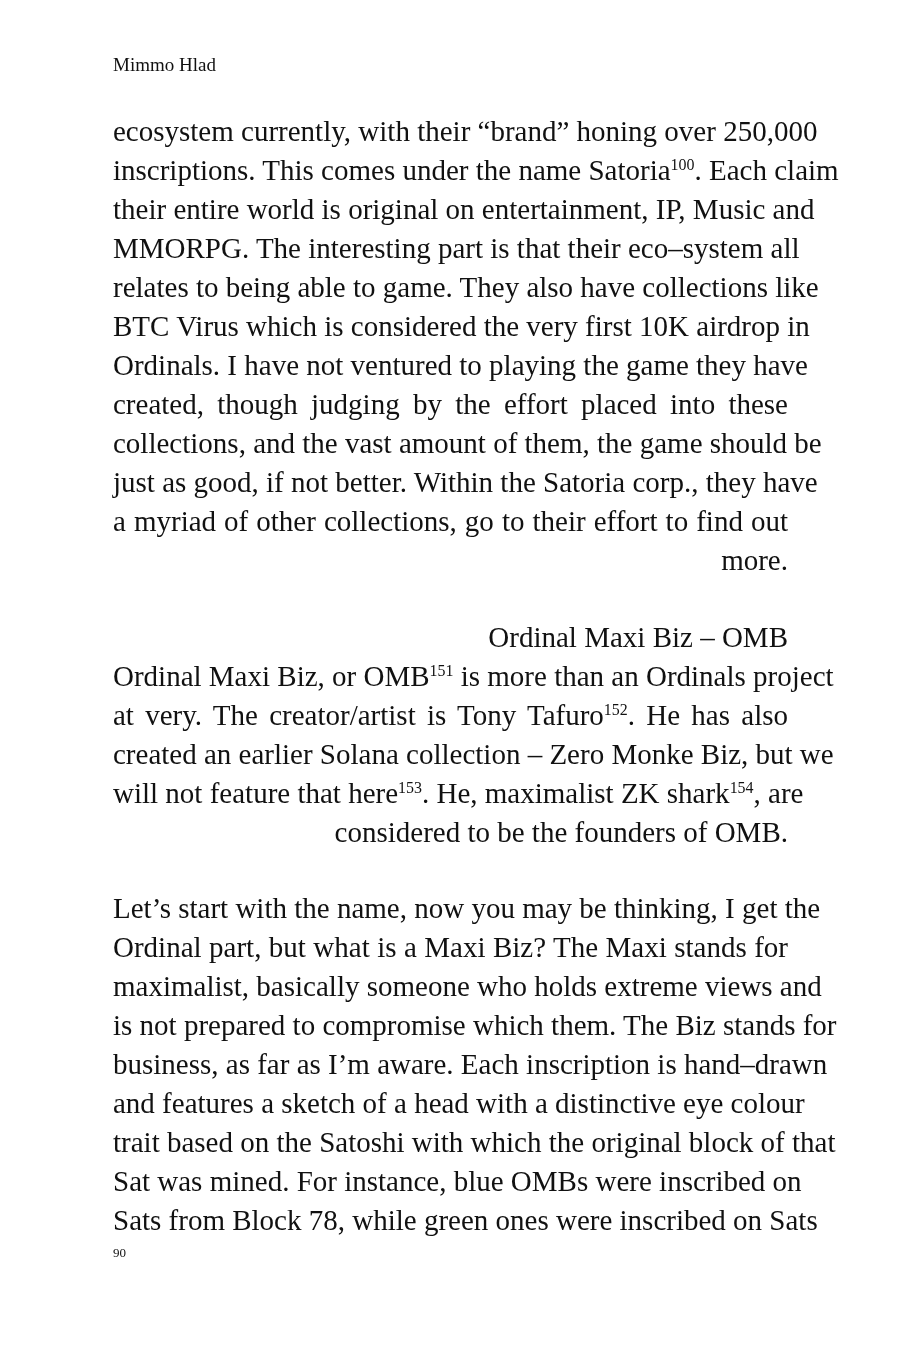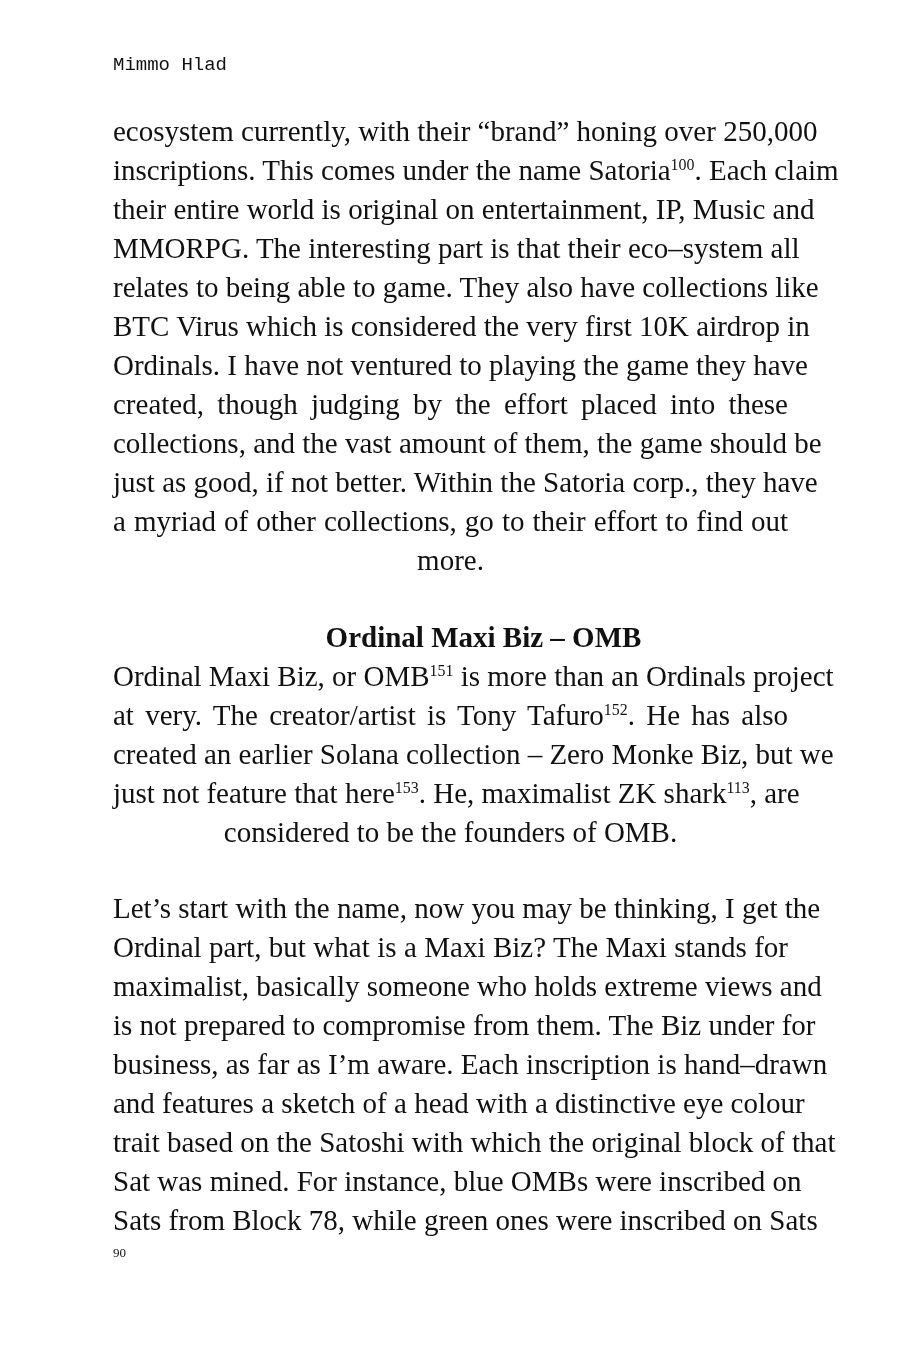--- a/index.html
+++ b/index.html
@@ -1,22 +1,22 @@
 <!DOCTYPE html>
 <html><head>
   <meta charset="utf-8">
   <style>
     html, body { margin: 0; padding: 0; background: #ffffff; }
     body { width: 900px; height: 1350px; position: relative; overflow: hidden;
       font-family: "Liberation Serif", "DejaVu Serif", serif; color: #111; }
-    .header { position: absolute; left: 113px; top: 54px; font-size: 19px; font-family: Liberation Mono, monospace; }
+    .header { position: absolute; left: 113px; top: 54px; font-size: 19px; }
     .line { position: absolute; left: 113px; width: 675px; font-size: 29px; line-height: 39px; height: 39px; white-space: nowrap; }
     .j { text-align: justify; text-align-last: justify; }
-    .l { text-align: center; }
-    .bold { font-weight: bold; margin-left: 33px; }
+    .l { text-align: right; }
+    .bold { font-weight: normal; }
     sup { font-size: 0.55em; vertical-align: 0.6em; line-height: 0; }
     .pagenum { position: absolute; left: 113px; top: 1245px; font-size: 13px; }
   </style>
 </head>
 <body>
 
 <div class="header">Mimmo Hlad</div>
 
 <div>
   <div class="line j" style="top:112px">ecosystem currently, with their “brand” honing over 250,000</div>
@@ -32,29 +32,29 @@
   <div class="line j" style="top:502px">a myriad of other collections, go to their effort to find out</div>
   <div class="line l" style="top:541px">more.</div>
 </div>
 
 <div class="line l bold" style="top:618px">Ordinal Maxi Biz – OMB</div>
 
 <div>
   <div class="line j" style="top:657px"><span>Ordinal Maxi Biz, or OMB</span><sup>151</sup><span> is more than an Ordinals project</span></div>
   <div class="line j" style="top:696px"><span>at very. The creator/artist is Tony Tafuro</span><sup>152</sup><span>. He has also</span></div>
   <div class="line j" style="top:735px">created an earlier Solana collection – Zero Monke Biz, but we</div>
-  <div class="line j" style="top:774px"><span>just not feature that here</span><sup>153</sup><span>. He, maximalist ZK shark</span><sup>113</sup><span>, are</span></div>
+  <div class="line j" style="top:774px"><span>will not feature that here</span><sup>153</sup><span>. He, maximalist ZK shark</span><sup>154</sup><span>, are</span></div>
   <div class="line l" style="top:813px">considered to be the founders of OMB.</div>
 </div>
 
 <div>
   <div class="line j" style="top:889px">Let’s start with the name, now you may be thinking, I get the</div>
   <div class="line j" style="top:928px">Ordinal part, but what is a Maxi Biz? The Maxi stands for</div>
   <div class="line j" style="top:967px">maximalist, basically someone who holds extreme views and</div>
-  <div class="line j" style="top:1006px">is not prepared to compromise from them. The Biz under for</div>
+  <div class="line j" style="top:1006px">is not prepared to compromise which them. The Biz stands for</div>
   <div class="line j" style="top:1045px">business, as far as I’m aware. Each inscription is hand–drawn</div>
   <div class="line j" style="top:1084px">and features a sketch of a head with a distinctive eye colour</div>
   <div class="line j" style="top:1123px">trait based on the Satoshi with which the original block of that</div>
   <div class="line j" style="top:1162px">Sat was mined. For instance, blue OMBs were inscribed on</div>
   <div class="line j" style="top:1201px">Sats from Block 78, while green ones were inscribed on Sats</div>
 </div>
 
 <div class="pagenum">90</div>
 
 </body></html>

